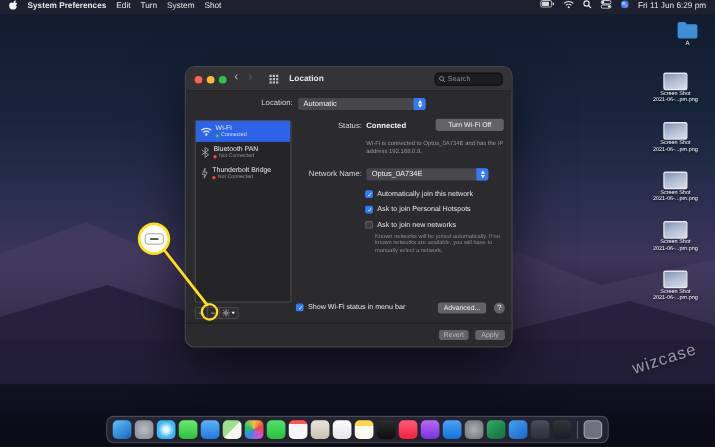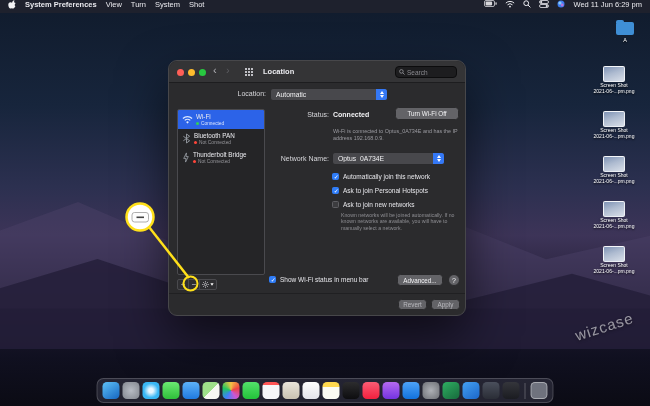--- a/index.html
+++ b/index.html
@@ -136,21 +136,21 @@
   <div class="mtn2"></div>
 </div>
 
 <div class="menubar">
   <span class="apple">
     <svg width="8" height="9" viewBox="0 0 8 9">
         <path d="M5.7 2.2c.5-.6.8-1.3.7-2-.6.1-1.3.5-1.7 1-.4.5-.7 1.2-.6 1.9.7 0 1.2-.3 1.6-.9zM6.8 4.7c0-1 .8-1.5.8-1.5s-.6-.9-1.8-.9c-.8 0-1.3.4-1.7.4-.4 0-1-.4-1.7-.4C1.2 2.3.3 3.3.3 5c0 1.7 1.2 3.6 2.1 3.6.5 0 .8-.3 1.4-.3.6 0 .8.3 1.4.3.9 0 2-1.8 2.2-2.6-.9-.3-.6-1.2-.6-1.3z" fill="#f2f2f4"></path>
       </svg>
   </span>
   <span class="mitem app">System Preferences</span>
-  <span class="mitem">View</span>
+  <span class="mitem">Edit</span>
   <span class="mitem">Turn</span>
   <span class="mitem">System</span>
   <span class="mitem">Shot</span>
   <span class="spacer"></span>
   <span class="stat">
     <svg width="13" height="7" viewBox="0 0 13 7">
         <rect x="0.5" y="0.5" width="10" height="6" rx="1.5" fill="none" stroke="#d6d6da" stroke-width="0.8"></rect>
         <rect x="1.6" y="1.6" width="6.5" height="3.8" rx="0.8" fill="#d6d6da"></rect>
         <rect x="11.4" y="2.2" width="1.3" height="2.6" rx="0.6" fill="#d6d6da"></rect>
       </svg>
@@ -176,21 +176,21 @@
         <circle cx="7.8" cy="6" r="1.1" fill="#e9e9ee"></circle>
       </svg>
   </span>
   <span class="stat">
     <svg width="8" height="8" viewBox="0 0 8 8">
         <circle cx="4" cy="4" r="3.5" fill="#3d7df0"></circle>
         <circle cx="3" cy="3" r="1.6" fill="#9fe0f5" opacity=".8"></circle>
         <circle cx="5.2" cy="5" r="1.4" fill="#e86fd0" opacity=".7"></circle>
       </svg>
   </span>
-  <span class="clock">Wed 11 Jun 6:29 pm</span>
+  <span class="clock">Fri 11 Jun 6:29 pm</span>
 </div>
 
 <div class="folder"></div>
 <div class="folder-label">A</div>
 <div class="files">
     <div class="file">
       <div class="thumb"></div>
       <div class="fl">Screen Shot</div>
       <div class="fl">2021-06-...pm.png</div>
     </div>

